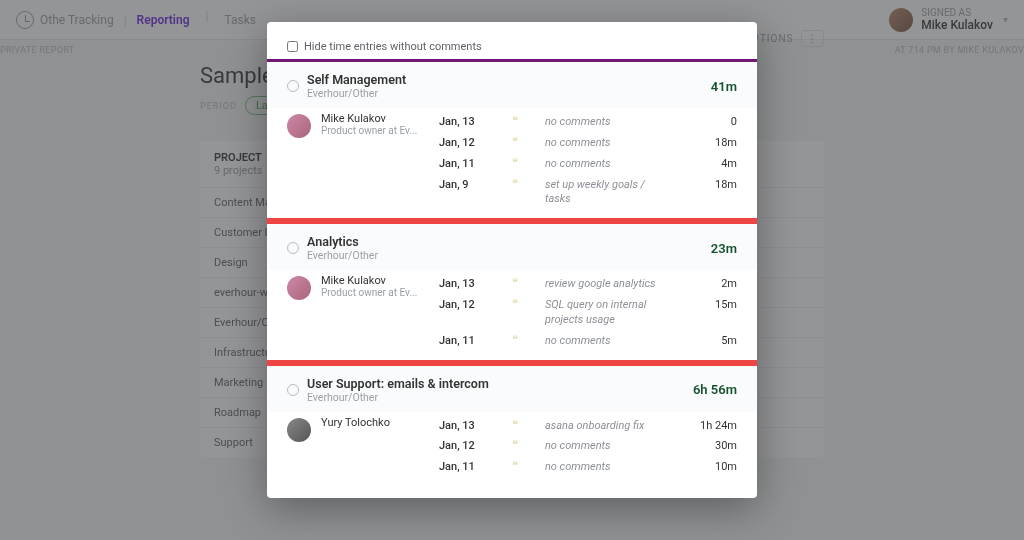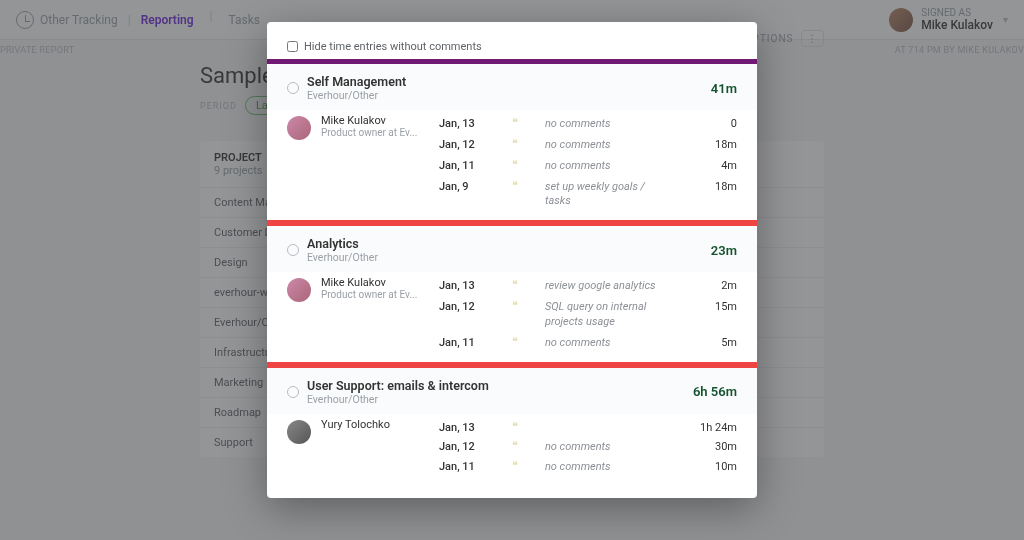--- a/index.html
+++ b/index.html
@@ -102,21 +102,21 @@
   .hide-row {
     padding: 0 20px 6px 20px; display:flex; align-items:center; gap:6px;
     font-size: 11px; color:#5f6368;
   }
   .hide-row input { width:11px; height:11px; }
 
   .section {
     border-top: 6px solid #ef4444;
     background: #fafbfc;
   }
-  .section:first-of-type { border-top: 5px solid #701a75; }
+  .section:first-of-type { border-top: 3px solid #701a75; }
   .sec-head {
     display:flex; align-items:center; padding: 10px 20px 8px 20px;
   }
   .sec-ring {
     width: 12px; height: 12px; border: 1.5px solid #b8bcc2; border-radius: 50%; margin-right: 8px; flex-shrink:0;
   }
   .sec-title { font-size: 12.5px; font-weight:600; color:#333; }
   .sec-sub { font-size: 10.5px; color:#9aa0a6; }
   .sec-total { margin-left:auto; font-weight:600; font-size:13px; color:#14532d;}
 
@@ -142,21 +142,21 @@
   .edur { width: 52px; text-align:right; color:#333; flex-shrink:0;}
 
   .section-body { background:#fff; padding-bottom:6px;}
 </style>
 </head>
 <body>
 
 <div class="topbar">
   <div class="brand">
     <span class="logo"></span>
-    <span>Other Tracking</span>
+    <span>Othe Tracking</span>
   </div>
   <span class="nav-sep">|</span>
   <div class="nav">
     <a class="active">Reporting</a>
     <span class="nav-sep">|</span>
     <a>Tasks</a>
   </div>
   <div class="spacer"></div>
   <div class="user">
     <span class="av"></span>
@@ -321,20 +321,21 @@
             <div class="person">
               <div class="pav alt"></div>
               <div class="pmeta">
                 <div class="pname">Yury Tolochko</div>
               </div>
               <div class="entries">
                 <div class="entry">
                   <span class="edate">Jan, 13</span>
                   <span class="quote">❝</span>
                   <span class="ecomm has">
+                    <div>asana onboarding fix</div>
                   </span>
                   <span class="edur">1h 24m</span>
                 </div>
                 <div class="entry">
                   <span class="edate">Jan, 12</span>
                   <span class="quote">❝</span>
                   <span class="ecomm">
                     <div>no comments</div>
                   </span>
                   <span class="edur">30m</span>

